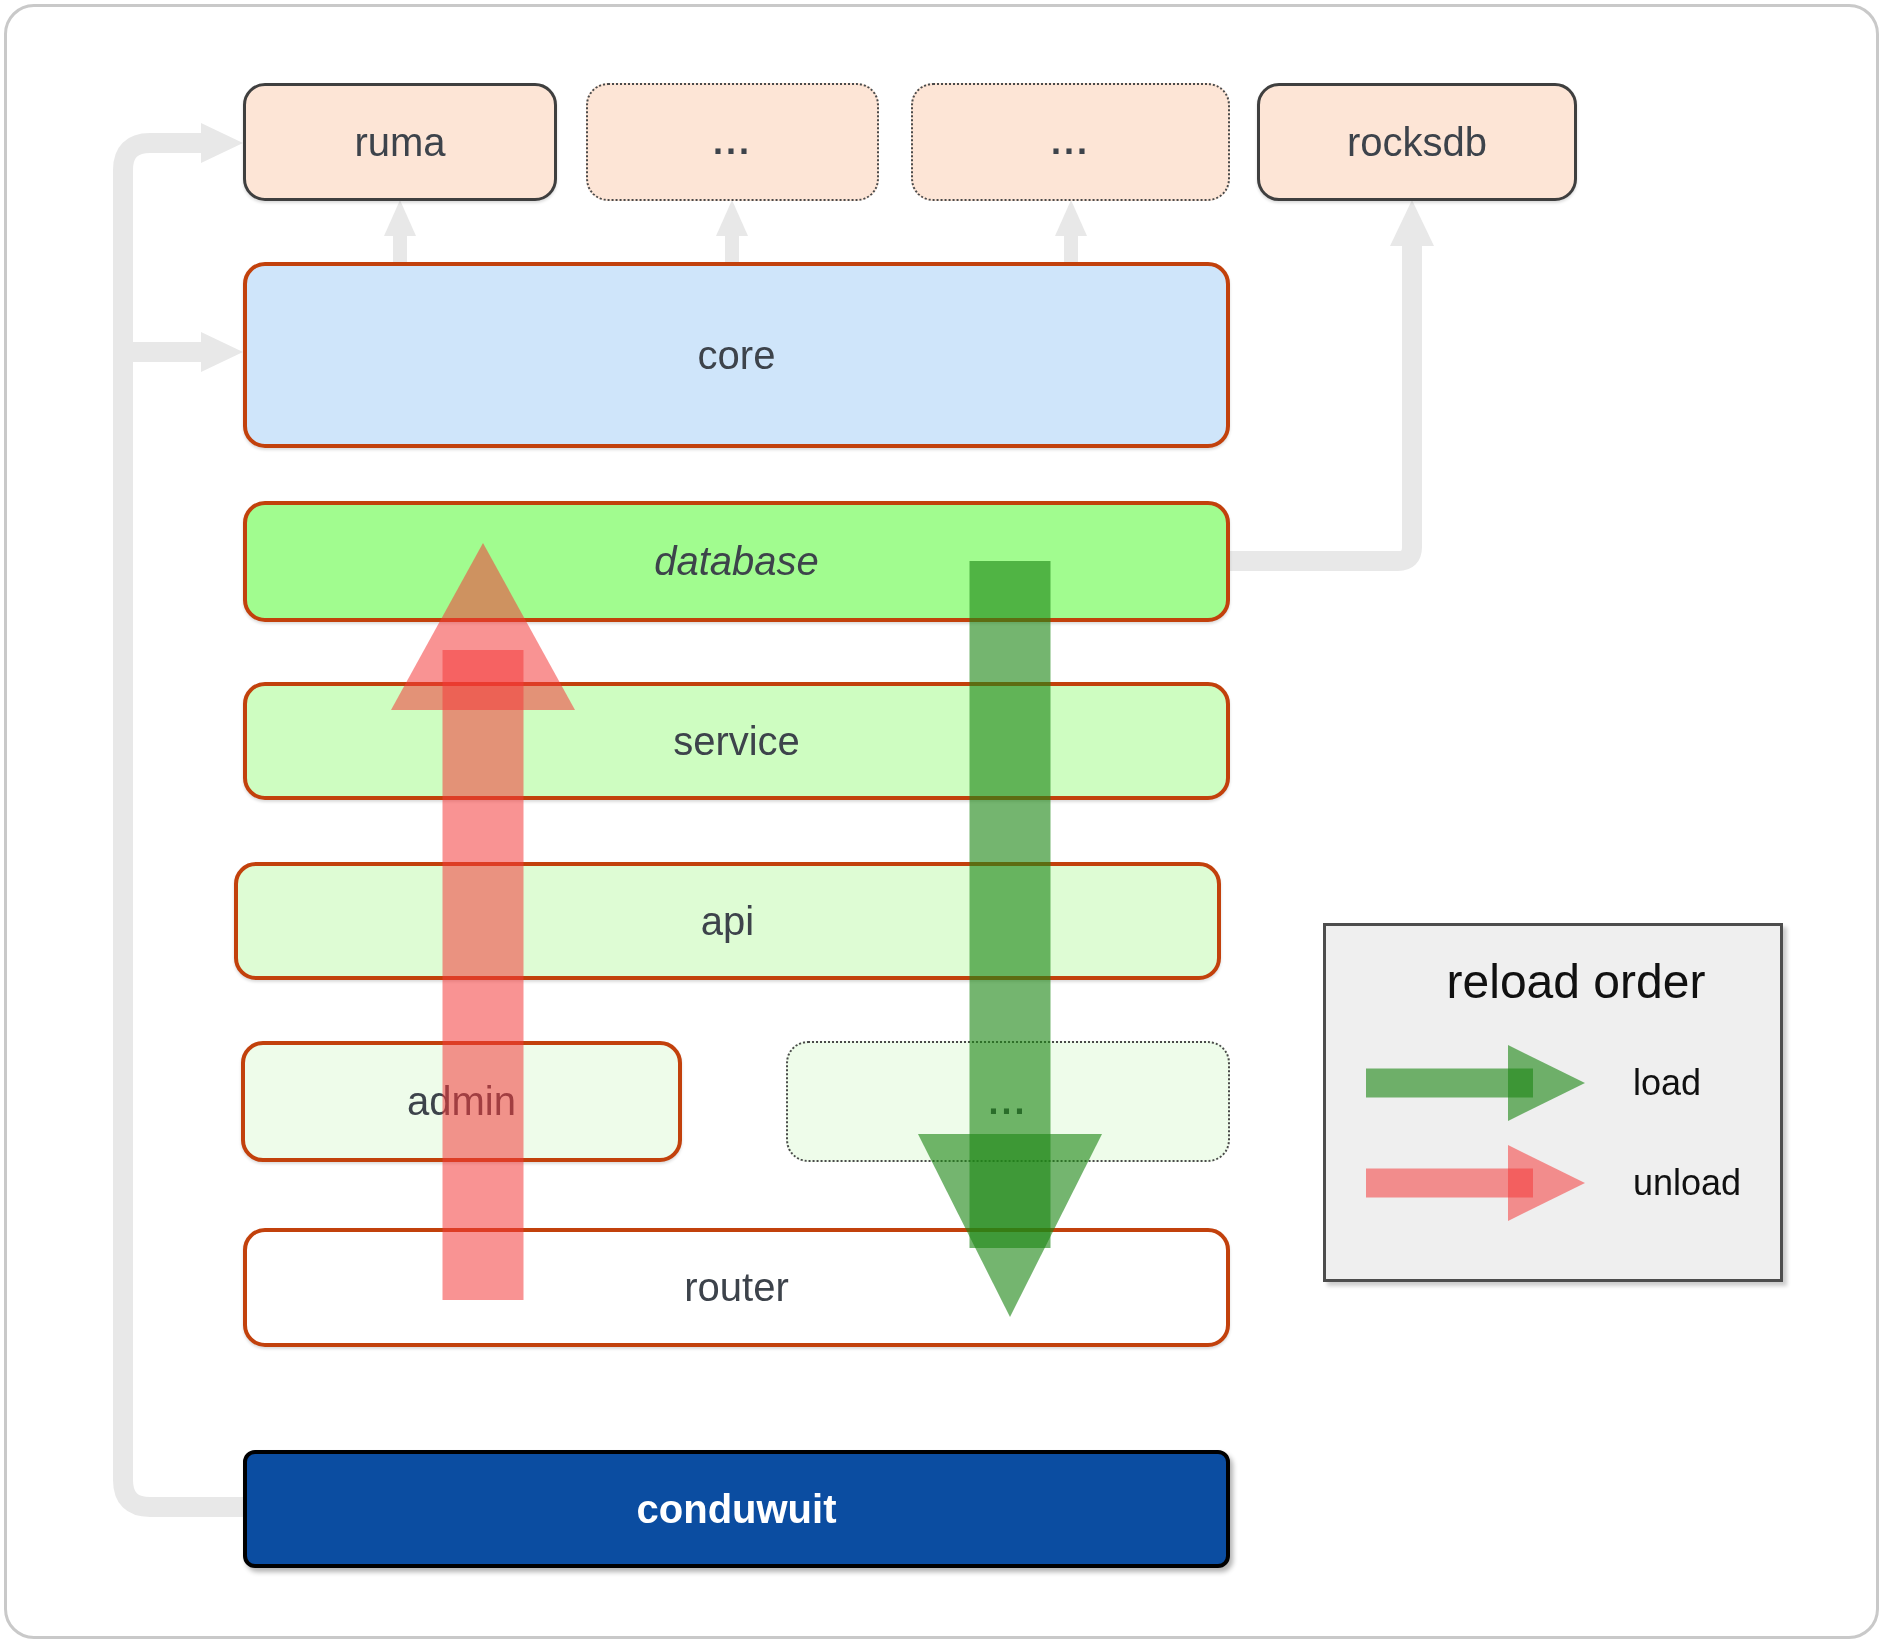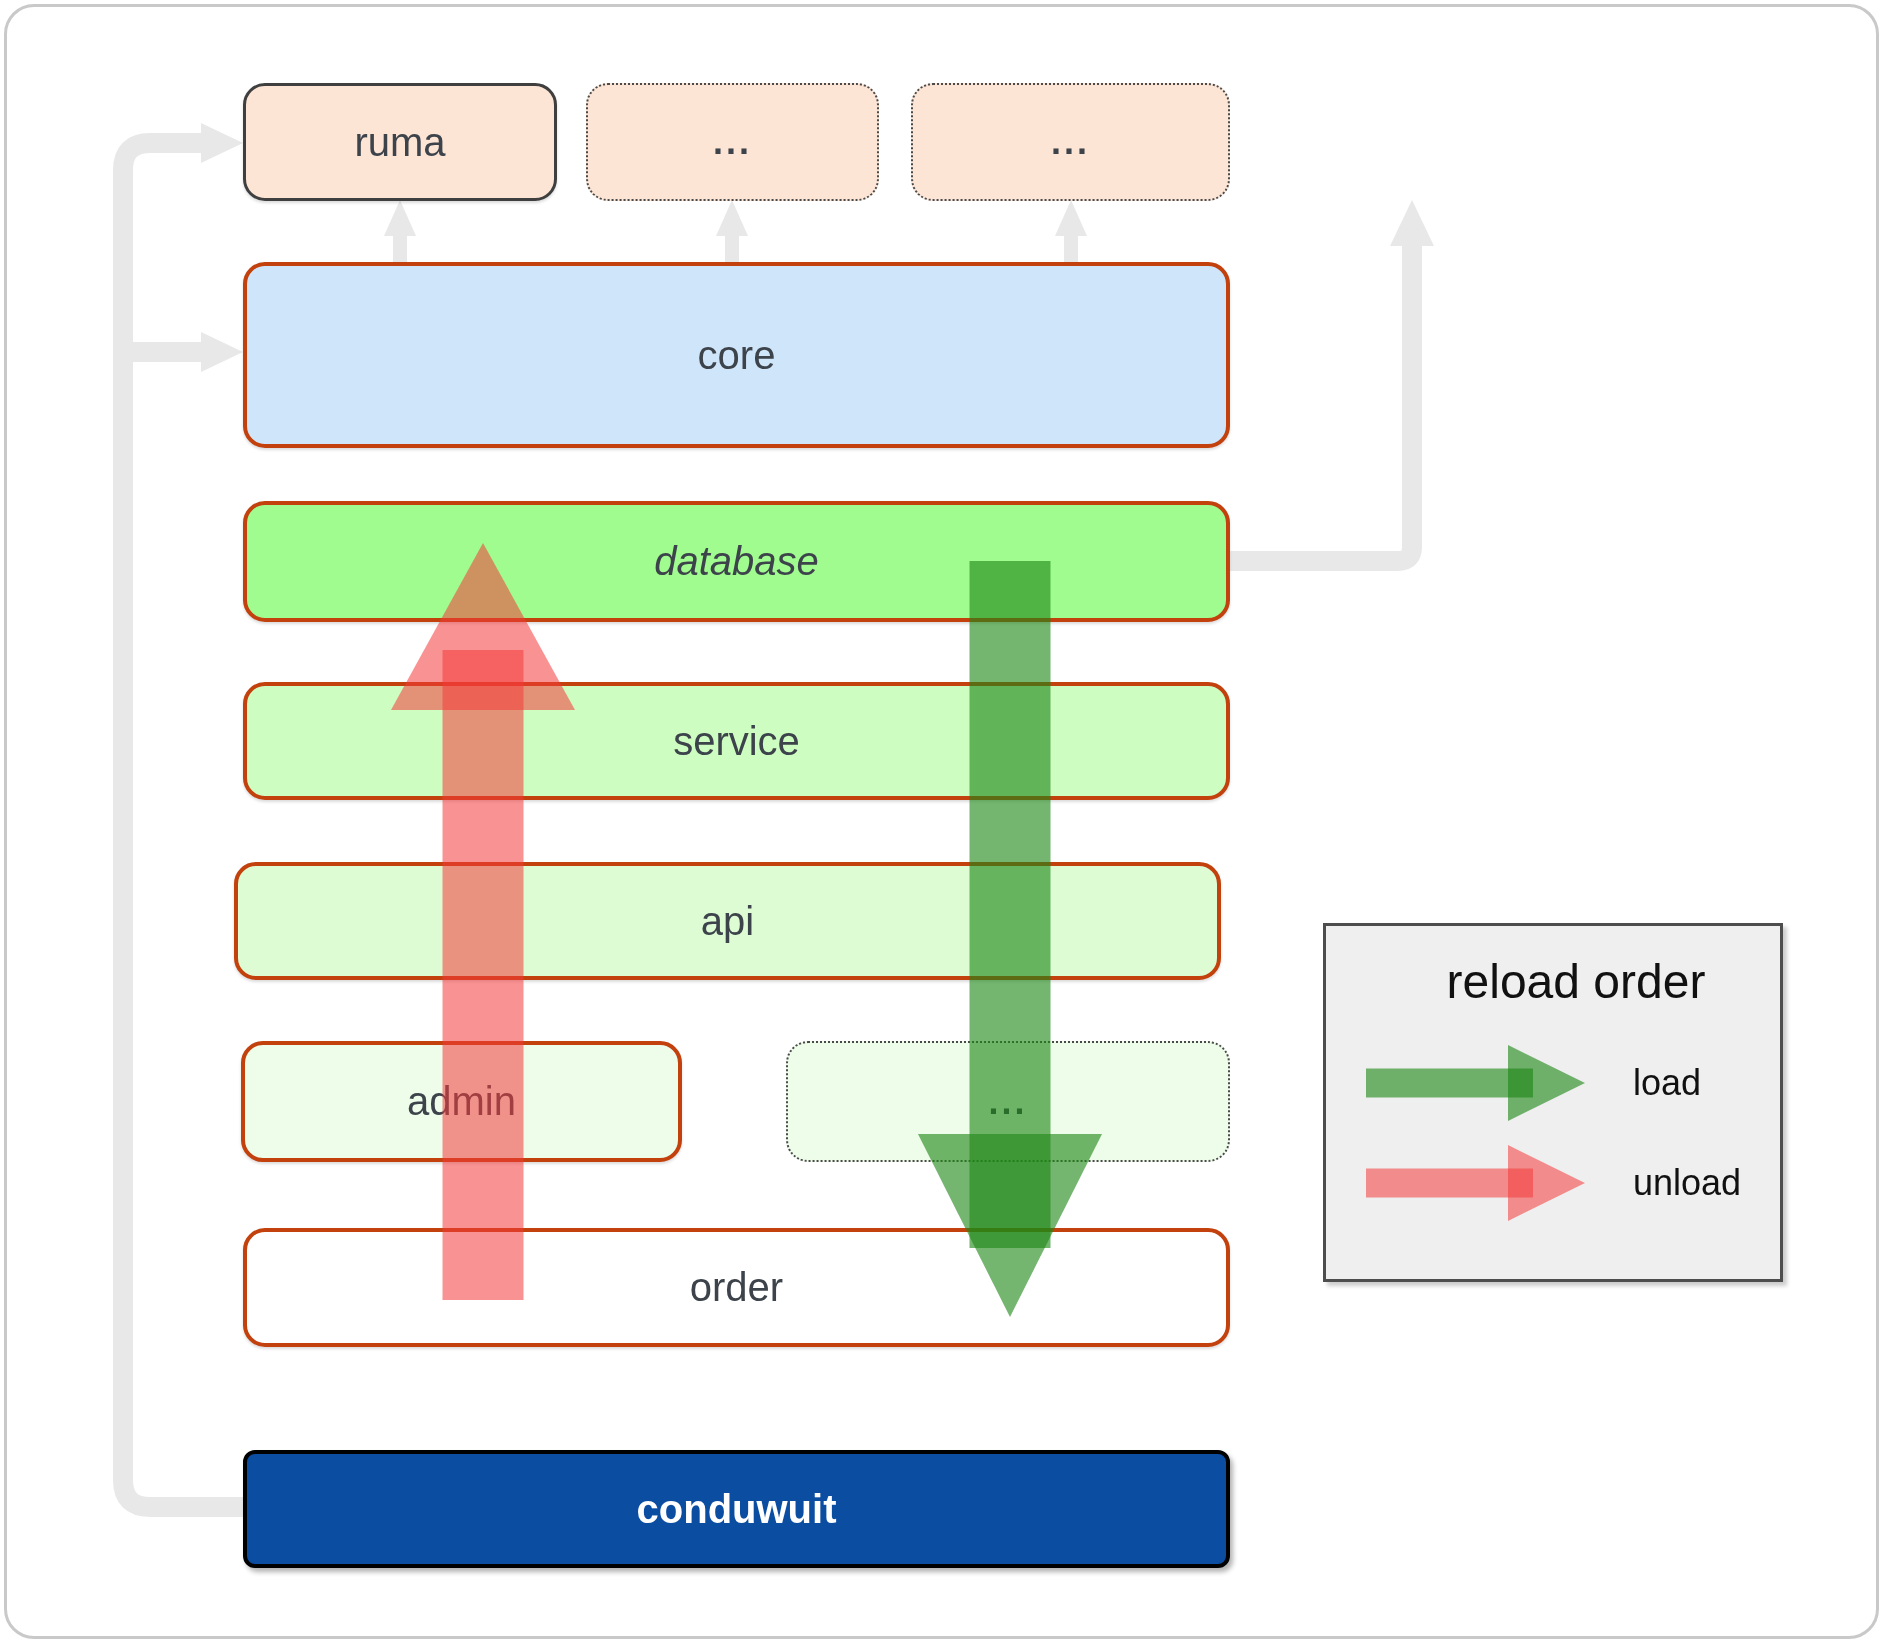--- a/index.html
+++ b/index.html
@@ -78,40 +78,43 @@
 
   <div class="node b-dark n-ruma">
     <span>ruma</span>
   </div>
   <div class="node b-dot n-ext1 dots">
     <span>...</span>
   </div>
   <div class="node b-dot n-ext2 dots">
     <span>...</span>
   </div>
+  <div class="node b-dark n-rocksdb">
+    <span>rocksdb</span>
+  </div>
   <div class="node b-gray n-core">
     <span>core</span>
   </div>
   <div class="node b-gray n-database">
     <span>database</span>
   </div>
   <div class="node b-gray n-service">
     <span>service</span>
   </div>
   <div class="node b-gray n-api">
     <span>api</span>
   </div>
   <div class="node b-gray n-admin">
     <span>admin</span>
   </div>
   <div class="node b-dot n-ext3 dots">
     <span>...</span>
   </div>
   <div class="node b-gray n-router">
-    <span>order</span>
+    <span>router</span>
   </div>
   <div class="node n-conduwuit">
     <span>conduwuit</span>
   </div>
 
   <svg class="layer over" viewBox="0 0 1883 1643">
 
     <line x1="483" y1="1300" x2="483" y2="650" stroke="#f43b3b" stroke-opacity="0.55" stroke-width="81"></line>
     <polygon points="483,543 575,710 391,710" fill="#f43b3b" fill-opacity="0.55"></polygon>
 

